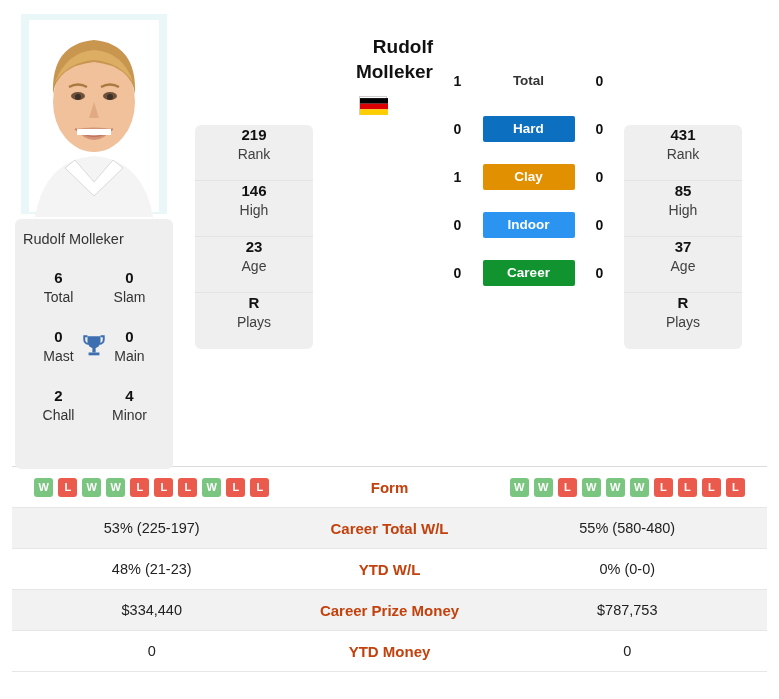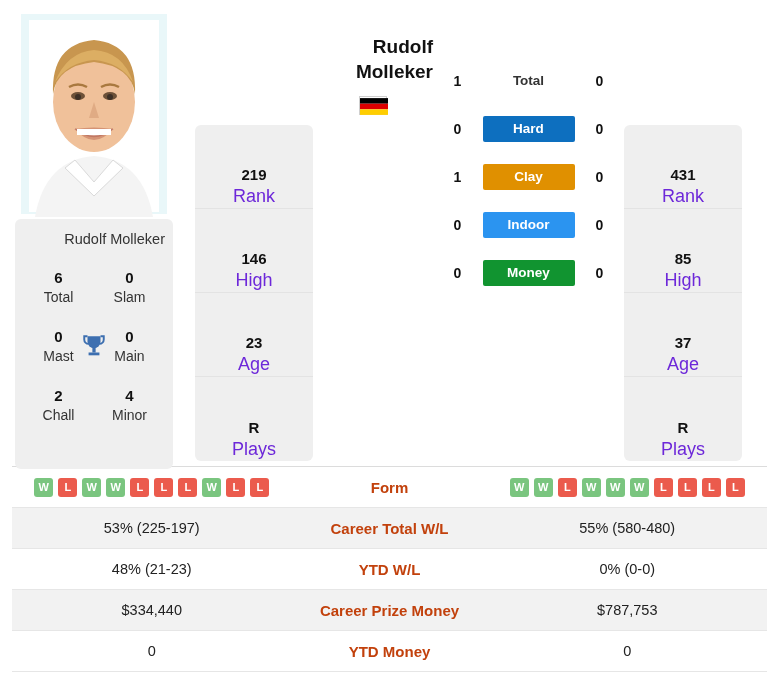--- a/index.html
+++ b/index.html
@@ -33,21 +33,21 @@
   .photo-wrap svg { display: block; width: 100%; height: 100%; }
 
   .titles-card {
     background: #efefef;
     border-radius: 6px;
     padding: 12px 8px 14px 8px;
     margin-top: 2px;
     height: 250px;
   }
   .titles-name {
-    text-align: right;
+    text-align: left;
     font-size: 14.5px;
     color: #333;
     margin-bottom: 22px;
     white-space: nowrap;
     overflow: hidden;
   }
   .titles-grid {
     position: relative;
     display: grid;
     grid-template-columns: 1fr 1fr;
@@ -72,27 +72,26 @@
     background: #efefef;
     border-radius: 6px;
     overflow: hidden;
   }
   .stat-col.right { margin-left: 0; margin-right: 22px; }
   .stat-cell {
     height: 56px;
     display: flex;
     flex-direction: column;
     align-items: center;
-    justify-content: flex-end;
+    justify-content: flex-start;
     border-bottom: 1px solid #e3e3e3;
-    margin-top: 28px;
   }
   .stat-cell:last-child { border-bottom: none; }
   .stat-cell .v { font-size: 15px; font-weight: bold; color: #111; line-height: 1.3; }
-  .stat-cell .l { font-size: 18px; color: #6d28d9; line-height: 1.3; }
+  .stat-cell .l { font-size: 14px; color: #404040; line-height: 1.3; }
 
   
   .name-col {
     width: 120px;
     flex: 0 0 120px;
     text-align: right;
     padding-top: 24px;
   }
   .pname {
     font-size: 19px;
@@ -299,21 +298,21 @@
       <div class="spill" style="background:#e09000">Clay</div>
       <div class="sscore">0</div>
     </div>
     <div class="srow">
       <div class="sscore">0</div>
       <div class="spill" style="background:#2b94f0">Indoor</div>
       <div class="sscore">0</div>
     </div>
     <div class="srow">
       <div class="sscore">0</div>
-      <div class="spill" style="background:#119430">Money</div>
+      <div class="spill" style="background:#119430">Career</div>
       <div class="sscore">0</div>
     </div>
   </div>
 
 
   <div class="stat-col right">
     <div class="stat-cell">
       <div class="v">431</div>
       <div class="l">Rank</div>
     </div>

